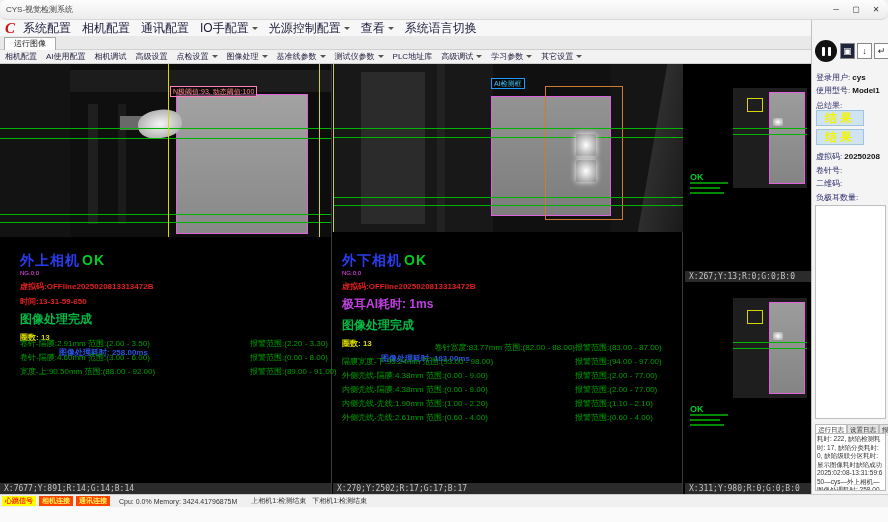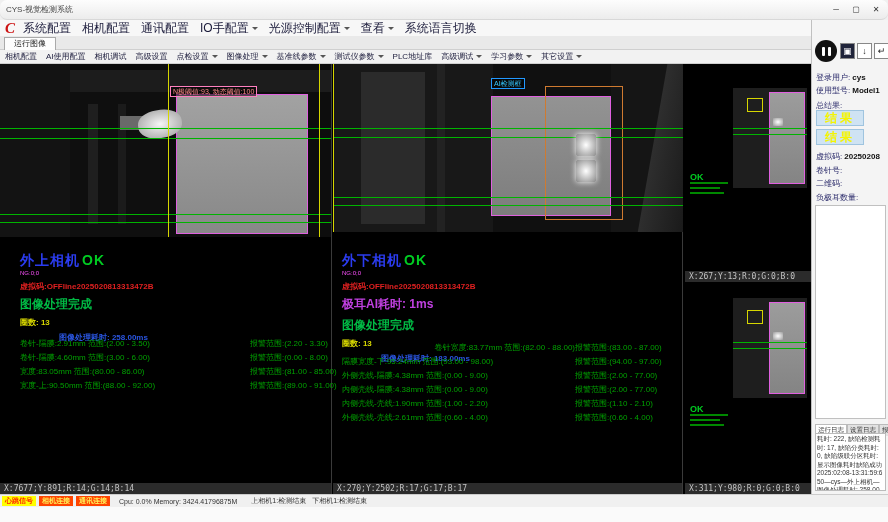--- a/index.html
+++ b/index.html
@@ -213,29 +213,29 @@
         <div class="vline-y" style="left:319px;top:0;height:173px;"></div>
         <div class="overlay-label" style="left:170px;top:22px;border:1px solid #ff7fbf;color:#ff8a8a;">N极阈值:93, 动态阈值:100</div>
       </div>
 
       <div class="result-block" style="left:20px; top:188px; width:300px;">
         <div class="cam-title">
           <span class="t-pre">外上相机</span><span class="t-ok">OK</span>
         </div>
         <div class="t-sub">NG:0;0</div>
         <div class="t-red">虚拟码:OFFline2025020813313472B</div>
+        <div class="t-red">时间:13-31-59-650</div>
         <div class="t-green">图像处理完成</div>
         <div class="t-yel">圈数: 13</div>
         <div class="t-blue">图像处理耗时: 258.00ms</div>
       </div>
 
       <div class="meas" style="left:20px; top:274px; width:310px;">
         <div class="meas-row"><span class="m" style="width:230px;">卷针-隔膜:2.91mm 范围:(2.00 - 3.50)</span><span class="a">报警范围:(2.20 - 3.30)</span></div>
         <div class="meas-row"><span class="m" style="width:230px;">卷针-隔膜:4.60mm 范围:(3.00 - 6.00)</span><span class="a">报警范围:(0.00 - 8.00)</span></div>
-        <div class="meas-row"><span class="m" style="width:230px;">宽度:83.05mm 范围:(80.00 - 86.00)</span><span class="a">报警范围:(81.00 - 85.00)</span></div>
         <div class="meas-row"><span class="m" style="width:230px;">宽度-上:90.50mm 范围:(88.00 - 92.00)</span><span class="a">报警范围:(89.00 - 91.00)</span></div>
       </div>
 
       <div class="coord-strip">X:7677;Y:891;R:14;G:14;B:14</div>
     </div>
 
     <div class="view" style="left:333px; width:350px;">
       <div class="img-area" style="width:350px; height:168px; background:#101010;">
         <div class="shape" style="left:0;top:0;width:160px;height:168px;background:#181818;"></div>
         <div class="shape" style="left:28px;top:8px;width:64px;height:152px;background:#2b2b2b;"></div>

